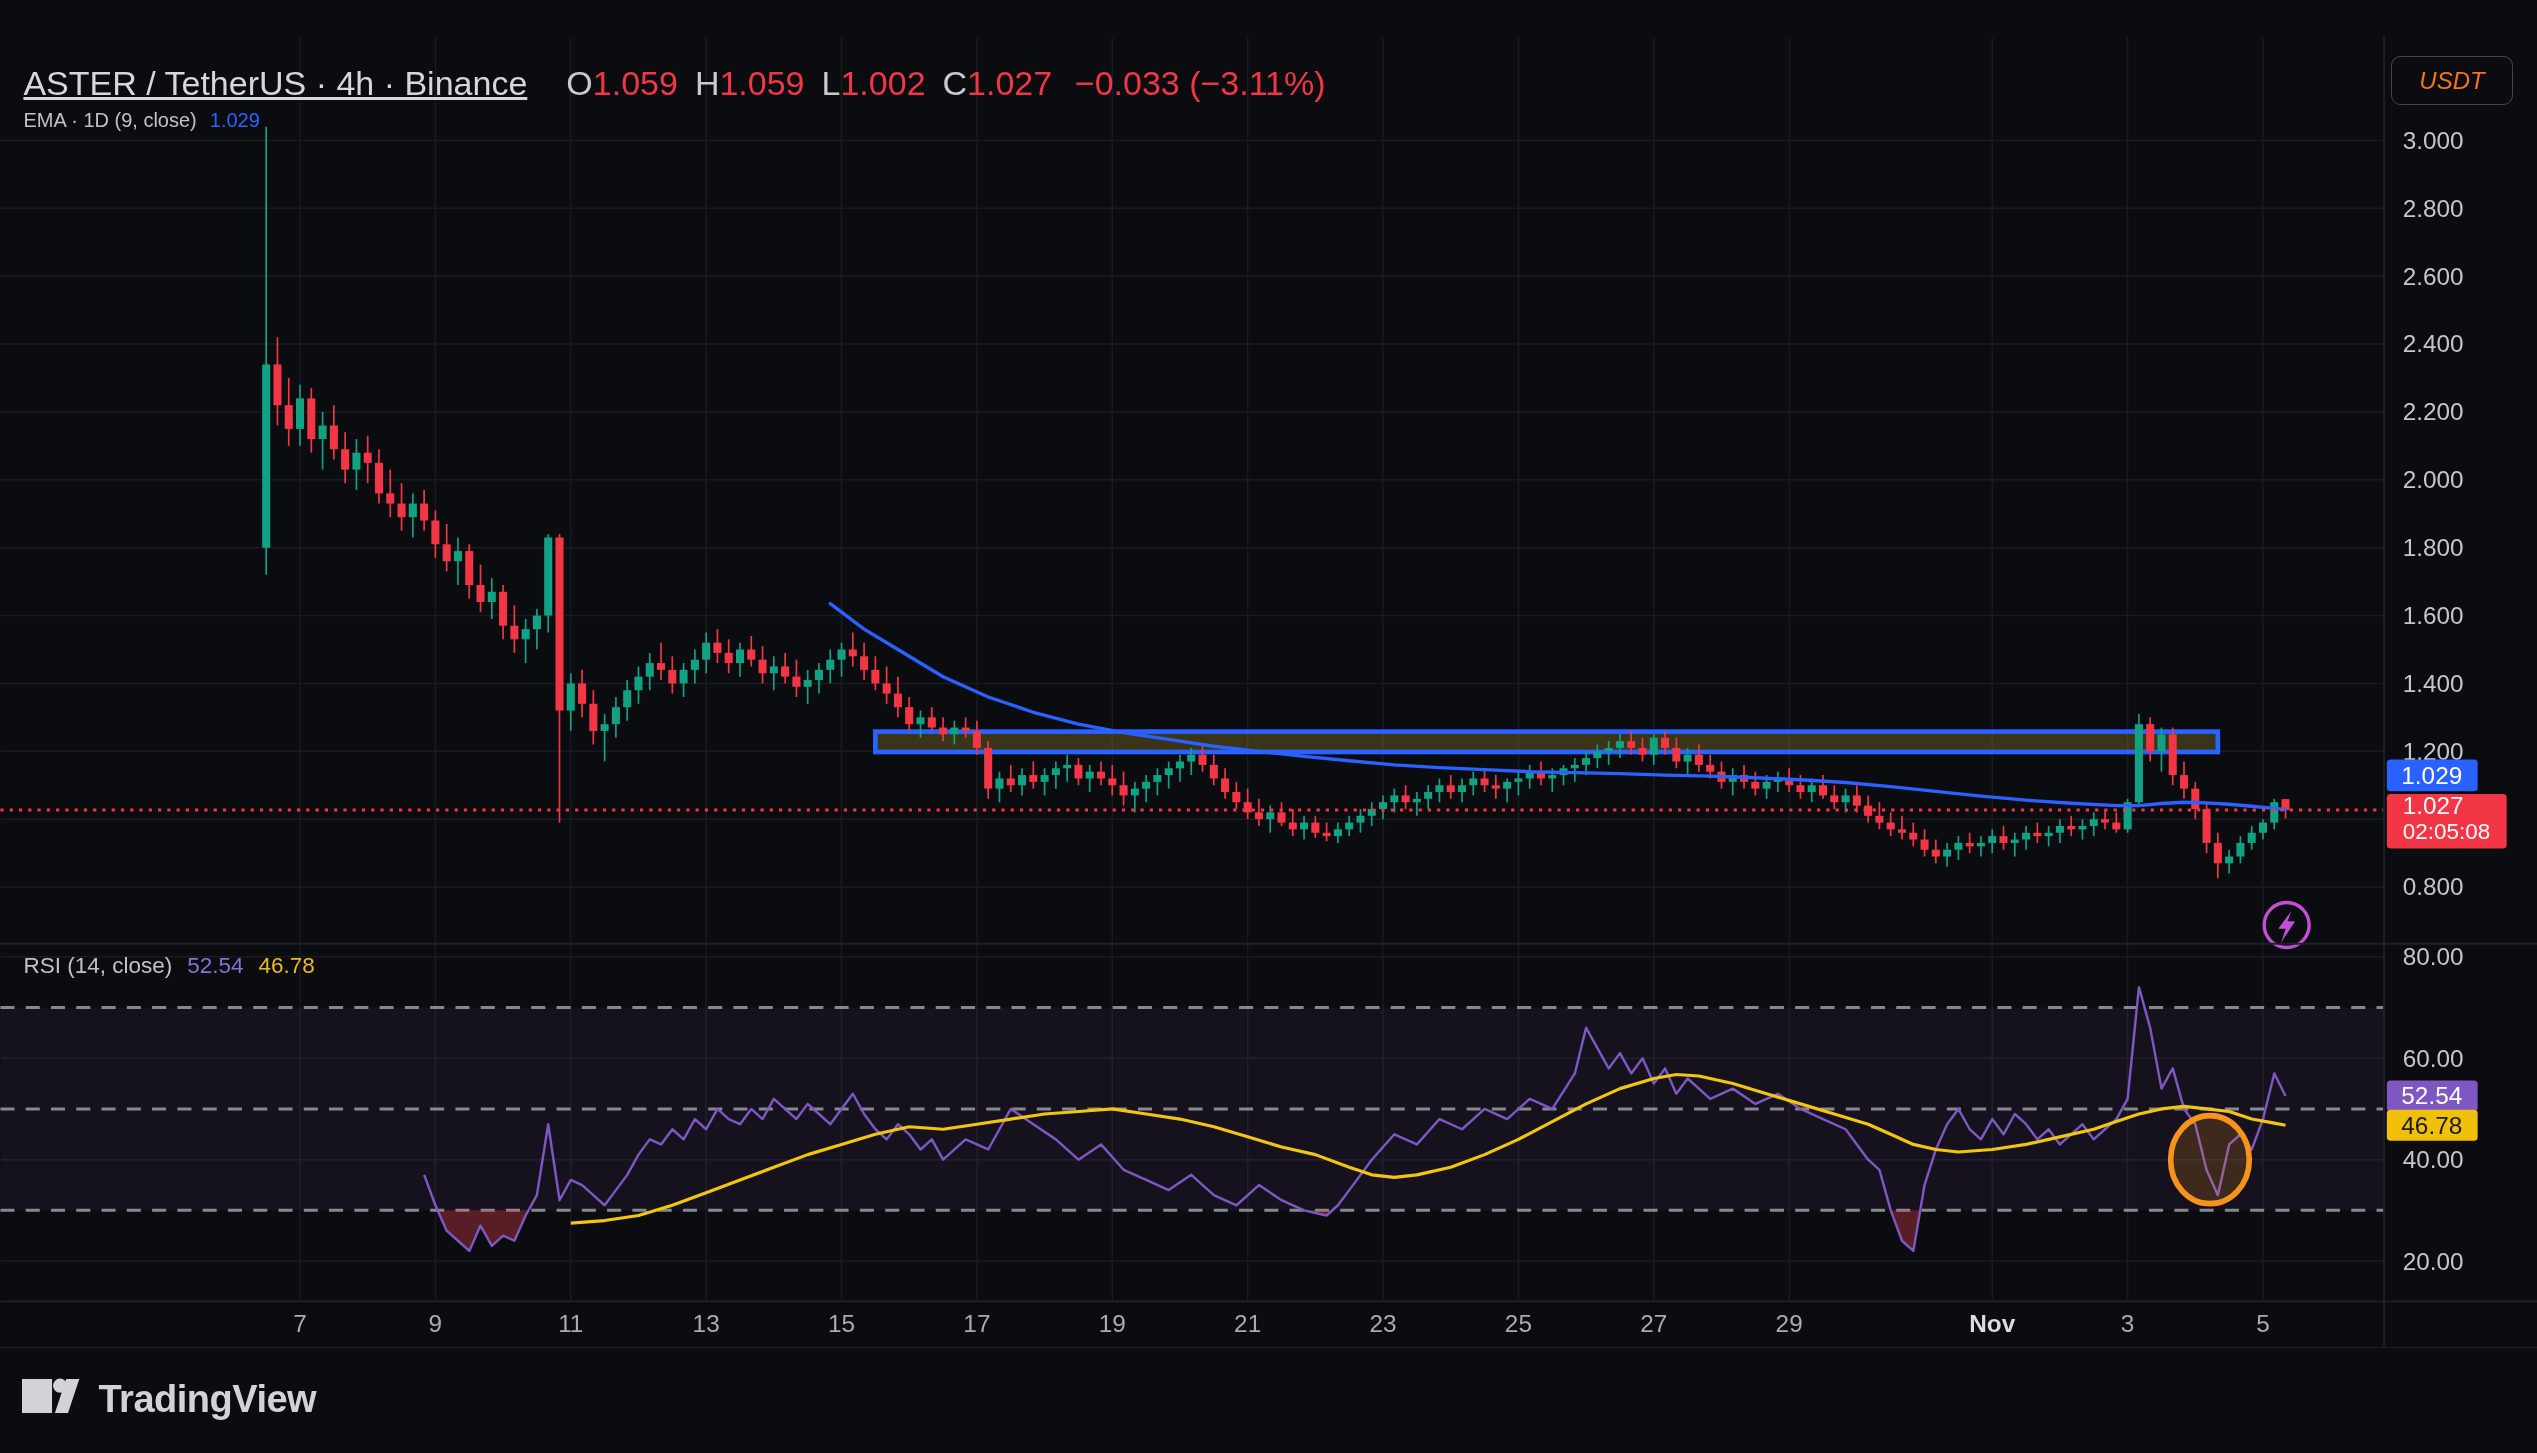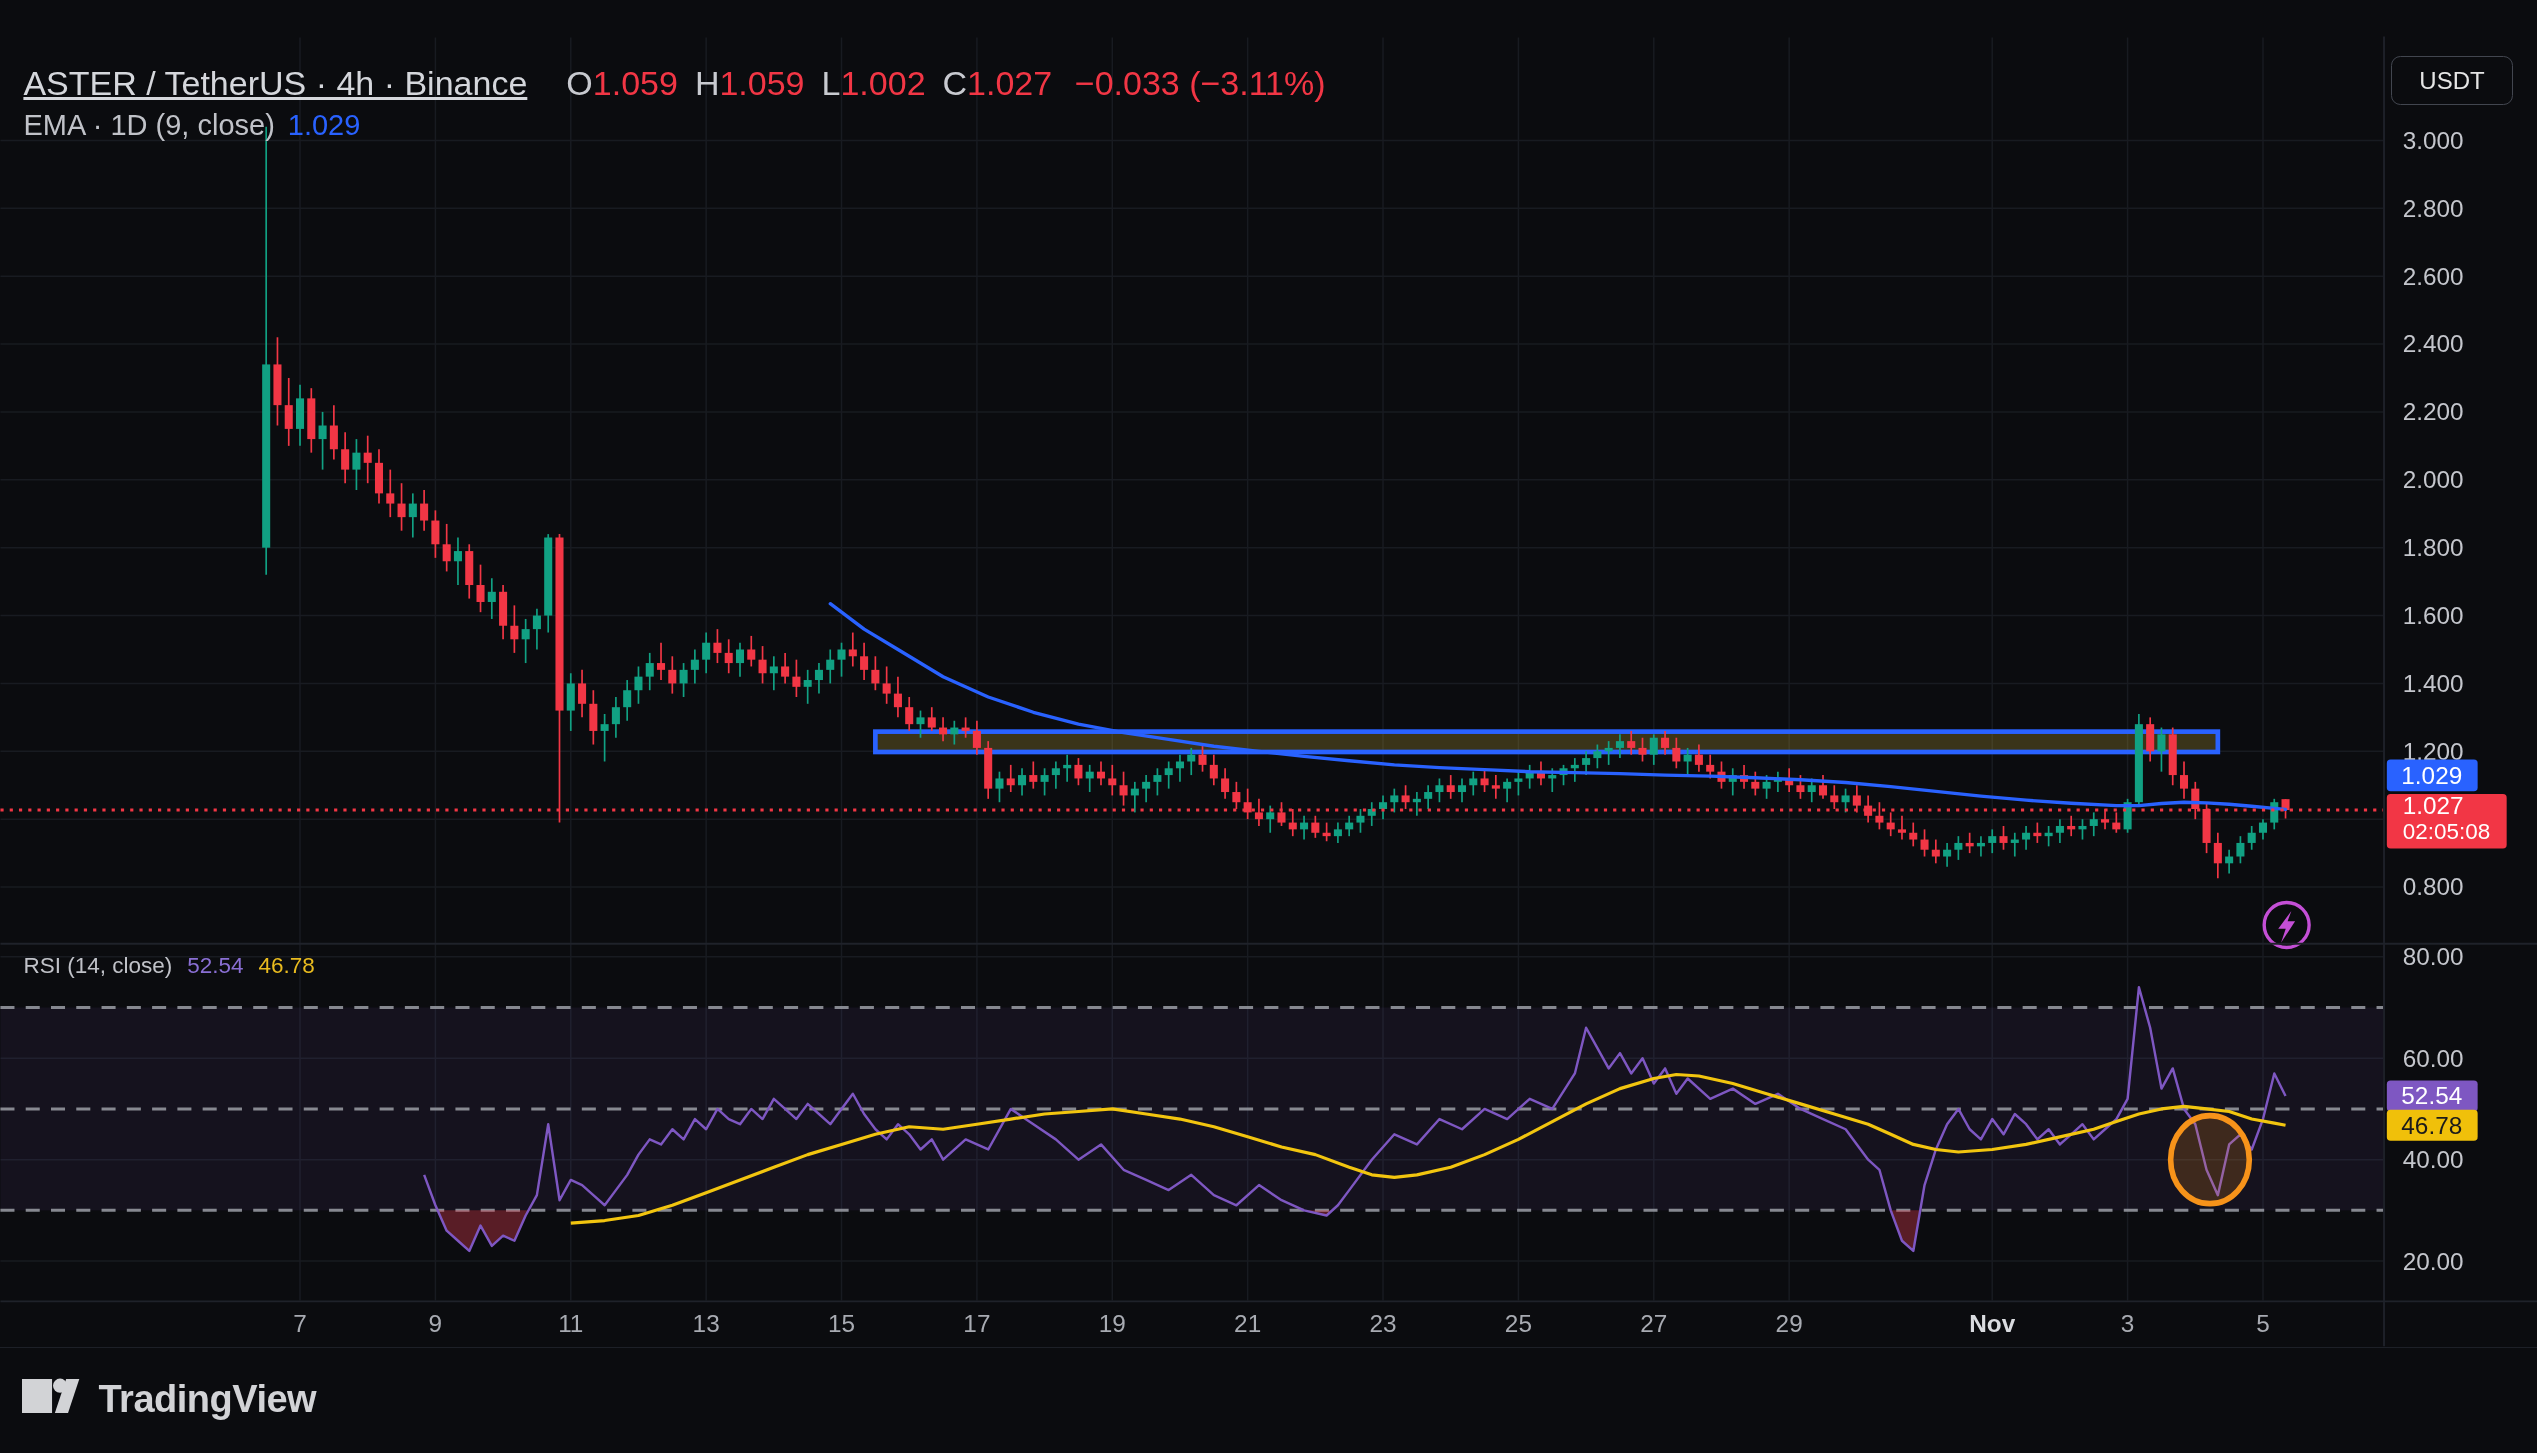--- a/index.html
+++ b/index.html
@@ -9,27 +9,27 @@
           border-bottom:0.9px solid #141619;display:flex;align-items:center;}
   .topbar span{margin-left:23.4px;font-size:25px;color:#e3e4e6;letter-spacing:0.2px;}
   svg#chart-svg{position:absolute;left:0;top:0;}
   svg text{font-family:"Liberation Sans","DejaVu Sans",sans-serif;}
   .legend1{position:absolute;left:23.4px;top:64px;display:flex;align-items:baseline;font-size:34px;color:#d5d7dc;white-space:nowrap;}
   .legend1 .sym{margin-right:39px;text-decoration:underline;}
   .legend1 .pair{margin-right:17px;}
   .legend1 .lbl{color:#c8cad0;}
   .legend1 .val{color:#f23645;}
   .legend1 .chg{color:#f23645;margin-left:5.6px;}
-  .legend2{position:absolute;left:23.4px;top:109px;display:flex;align-items:baseline;font-size:29px;color:#c0c2c8;white-space:nowrap;}
+  .legend2{position:absolute;left:23.4px;top:109px;display:flex;align-items:baseline;font-size:20px;color:#c0c2c8;white-space:nowrap;}
   .legend2 .val{color:#2962ff;margin-left:13px;}
   .rsi-legend{position:absolute;left:23.4px;top:953px;display:flex;align-items:baseline;font-size:22.5px;color:#c0c2c8;white-space:nowrap;text-align:right;}
   .rsi-legend .v1{color:#8a6fd4;margin-left:15px;}
   .rsi-legend .v2{color:#e9bb1f;margin-left:15px;}
   .usdt-btn{position:absolute;left:2391px;top:56px;width:122px;height:49px;border:1.9px solid #42464f;border-radius:9.4px;
-            background:transparent;color:#e5e5e5;font-size:24px;display:flex;align-items:center;justify-content:center;cursor:pointer;}
+            background:transparent;color:#f97316;font-size:24px;display:flex;align-items:center;justify-content:center;cursor:pointer;font-style:italic;}
   .price-axis-hit{position:absolute;left:2384px;top:36px;width:154px;height:1266px;cursor:ns-resize;}
   .time-axis-hit{position:absolute;left:0;top:1302px;width:2383px;height:44px;cursor:ew-resize;}
   .footer{position:absolute;left:0;top:1347px;width:2538px;height:106px;background:#0b0c0f;border-top:0.9px solid #1d2027;}
   .footer-logo{position:absolute;left:21.5px;top:30px;display:flex;align-items:flex-start;gap:15px;cursor:pointer;}
   .footer-logo svg{display:block;}
   .footer-logo .brand{font-size:38px;font-weight:700;color:#d2d3d6;letter-spacing:-0.5px;}
 </style>
 </head>
 <body>
 

